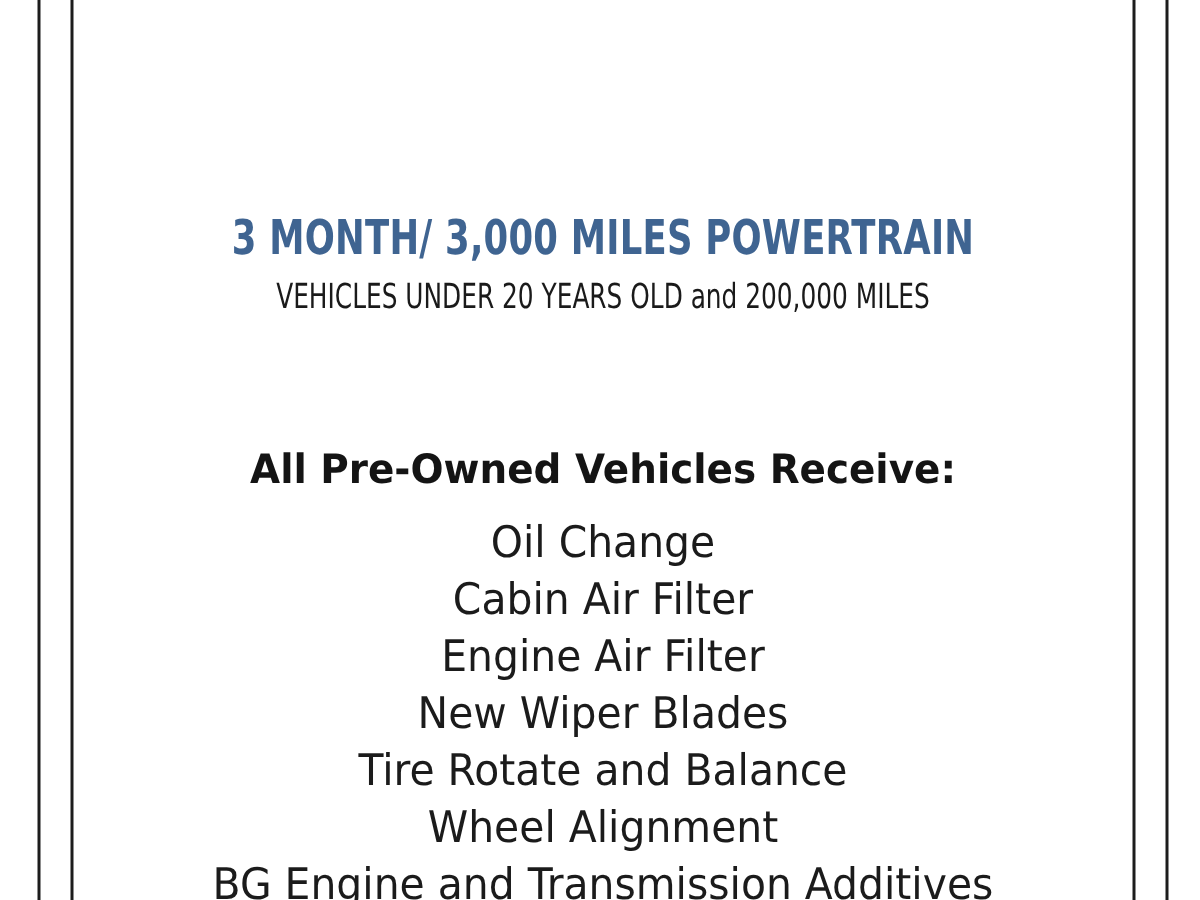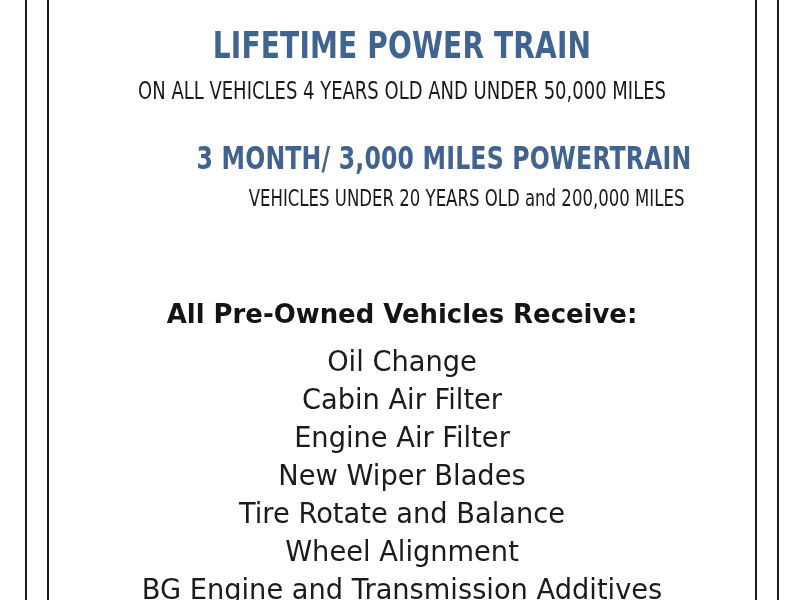--- a/index.html
+++ b/index.html
@@ -66,21 +66,21 @@
     line-height: 1.0;
     white-space: nowrap;
     transform: scaleX(0.80);
     transform-origin: center center;
   }
 
   #block-lifetime { position: absolute; left: 0; top: 26px; width: 706px; }
   #block-lifetime .headline-blue { font-size: 38px; }
   #block-lifetime .headline-sub  { font-size: 25px; margin-top: 14px; }
 
-  #block-threemonth { position: absolute; left: 0; top: 142px; width: 706px; text-align: right; }
+  #block-threemonth { position: absolute; left: 0; top: 142px; width: 706px; }
   #block-threemonth .headline-blue { font-size: 32px; }
   #block-threemonth .headline-sub  { font-size: 23px; margin-top: 13px; }
 
   
   #block-services {
     position: absolute;
     left: 0;
     top: 300px;
     width: 706px;
   }
@@ -117,24 +117,20 @@
 
 <div id="flyer">
 
   <div class="rule rule-outer-left"></div>
   <div class="rule rule-inner-left"></div>
   <div class="rule rule-inner-right"></div>
   <div class="rule rule-outer-right"></div>
 
   <div id="content">
 
-    <div id="block-lifetime">
-      <div class="headline-blue">LIFETIME POWER TRAIN</div>
-      <div class="headline-sub">ON ALL VEHICLES 4 YEARS OLD AND UNDER 50,000 MILES</div>
-    </div>
 
     <div id="block-threemonth">
       <div class="headline-blue">3 MONTH/ 3,000 MILES POWERTRAIN</div>
       <div class="headline-sub">VEHICLES UNDER 20 YEARS OLD and 200,000 MILES</div>
     </div>
 
     <div id="block-services">
       <div id="services-title">All Pre-Owned Vehicles Receive:</div>
       <ul id="services-list">
           <li>Oil Change</li>

